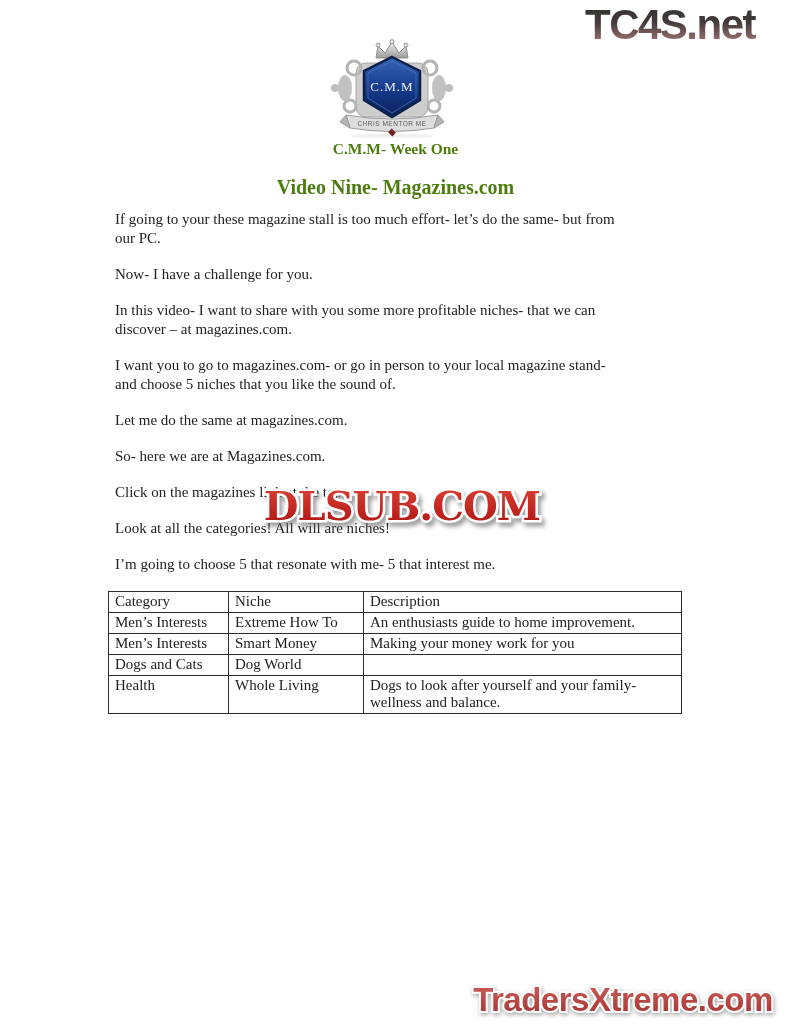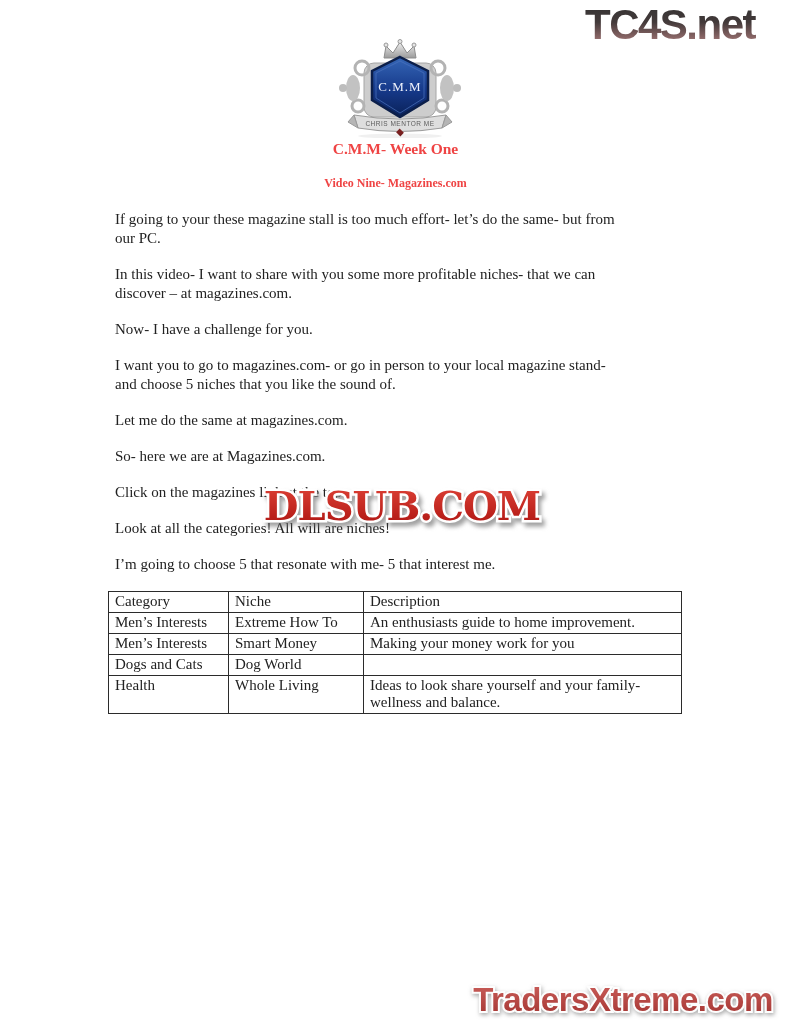--- a/index.html
+++ b/index.html
@@ -7,25 +7,25 @@
     width:791px;height:1024px;position:relative;overflow:hidden;
     background:#ffffff;
     font-family:"Liberation Serif", serif;
     color:#222222;
   }
   
   .tc4s-wm{position:absolute;top:0;right:4px;width:235px;height:50px;}
   .dlsub-wm{position:absolute;top:476px;left:254px;width:296px;height:60px;}
   .traders-wm{position:absolute;top:974px;left:456px;width:334px;height:50px;}
   
-  .logo{position:absolute;top:38px;left:328px;width:144px;height:100px;}
+  .logo{position:absolute;top:38px;left:320px;width:144px;height:100px;}
   
-  .title{position:absolute;left:0;width:791px;text-align:center;font-weight:bold;color:#ef4444;}
+  .title{position:absolute;left:0;width:791px;text-align:center;font-weight:bold;color:#4d7c0f;}
   .title-main{top:140px;font-size:15.5px;}
-  .title-sub{top:176px;font-size:12px;}
+  .title-sub{top:176px;font-size:20px;}
   
   .content{position:absolute;top:210px;left:115px;width:640px;font-size:15px;line-height:19px;}
   .para{margin:0 0 17px 0;white-space:pre-line;}
   
   table.niche-table{
     border-collapse:collapse;margin:3px 0 30px -7px;
     font-size:15px;line-height:17px;table-layout:fixed;width:573px;
   }
   table.niche-table th,table.niche-table td{
     border:1px solid #2b2b2b;padding:1px 6px 2px 6px;text-align:left;
@@ -106,23 +106,23 @@
   </svg>
 </div>
 
 <div class="title title-main">C.M.M- Week One</div>
 <div class="title title-sub">Video Nine- Magazines.com</div>
 
 <div class="content">
   <div>
       <p class="para">If going to your these magazine stall is too much effort- let’s do the same- but from
 our PC.</p>
+      <p class="para">Now- I have a challenge for you.</p>
       <p class="para">In this video- I want to share with you some more profitable niches- that we can
 discover – at magazines.com.</p>
-      <p class="para">Now- I have a challenge for you.</p>
       <p class="para">I want you to go to magazines.com- or go in person to your local magazine stand-
 and choose 5 niches that you like the sound of.</p>
       <p class="para">Let me do the same at magazines.com.</p>
       <p class="para">So- here we are at Magazines.com.</p>
       <p class="para">Click on the magazines link at the top.</p>
       <p class="para">Look at all the categories! All will are niches!</p>
       <p class="para">I’m going to choose 5 that resonate with me- 5 that interest me.</p>
     </div>
 
   <table class="niche-table">
@@ -150,21 +150,21 @@
           <td>Making your money work for you</td>
         </tr>
         <tr>
           <td>Dogs and Cats</td>
           <td>Dog World</td>
           <td></td>
         </tr>
         <tr>
           <td>Health</td>
           <td>Whole Living</td>
-          <td>Ideas to look share yourself and your family-
+          <td>Dogs to look after yourself and your family-
 wellness and balance.</td>
         </tr>
       </tbody>
   </table>
 
 </div>
 
 <div class="dlsub-wm">
   <svg width="296" height="60" viewBox="0 0 296 60">
     <defs>

